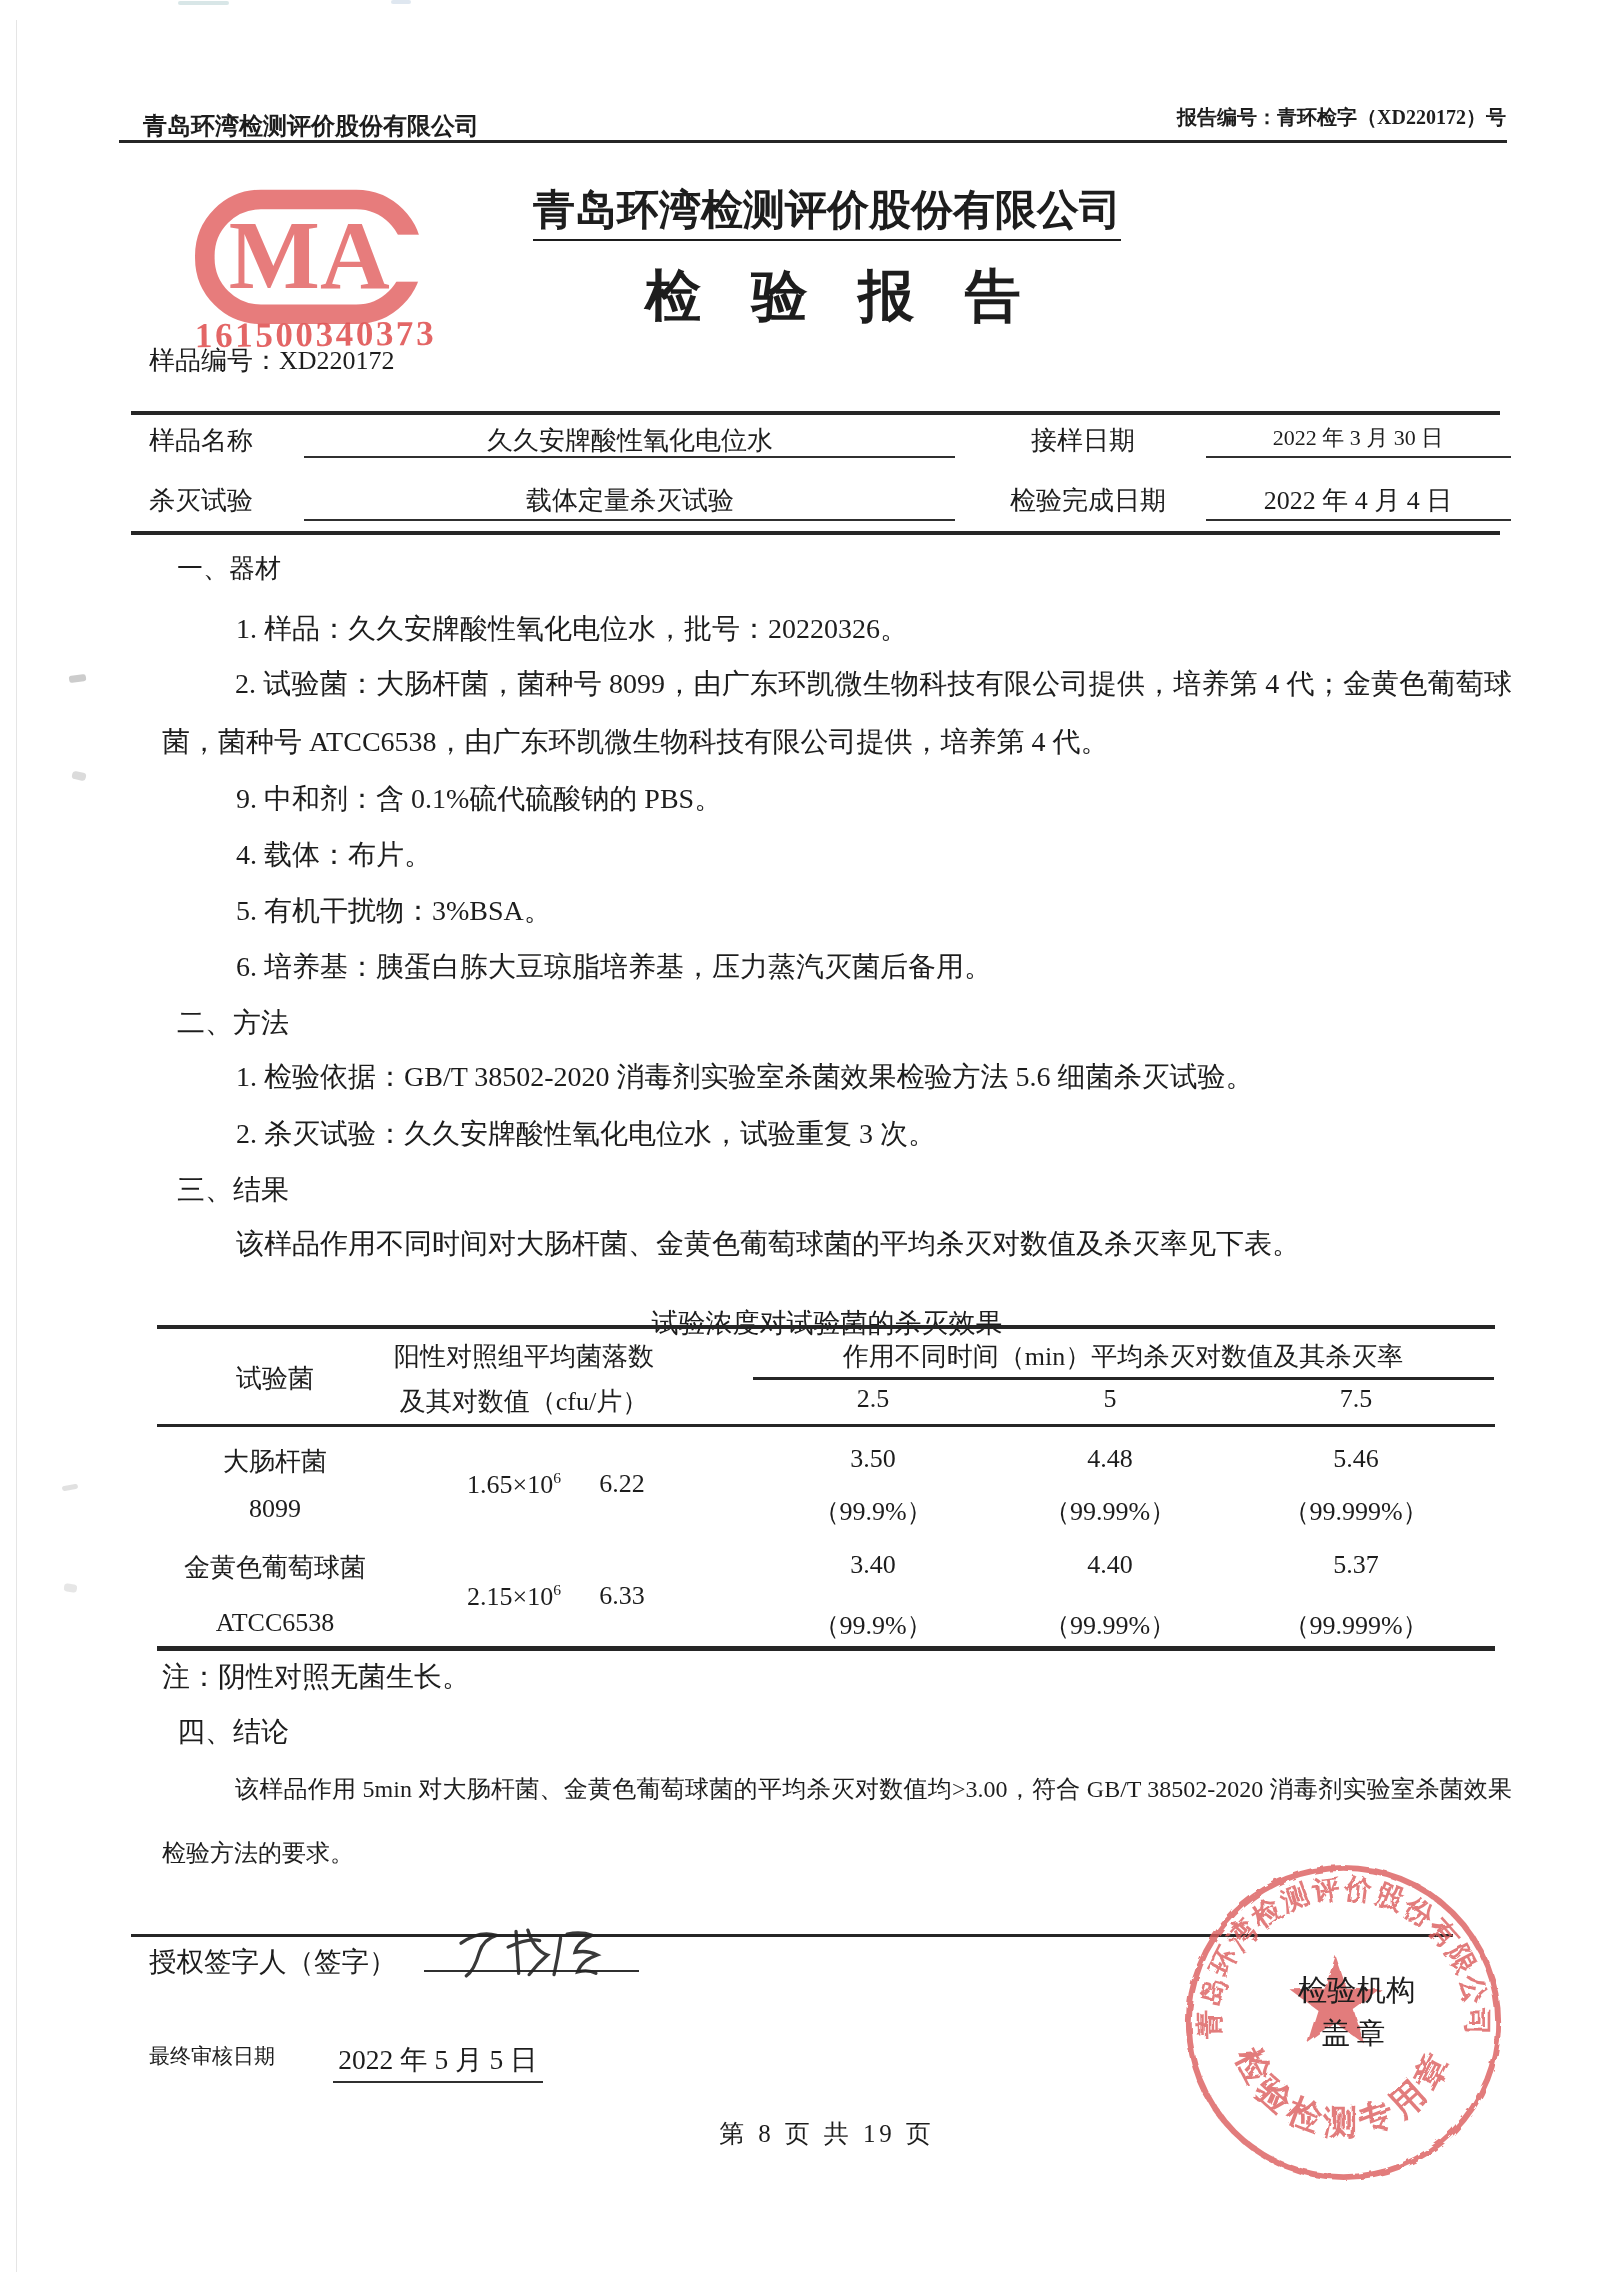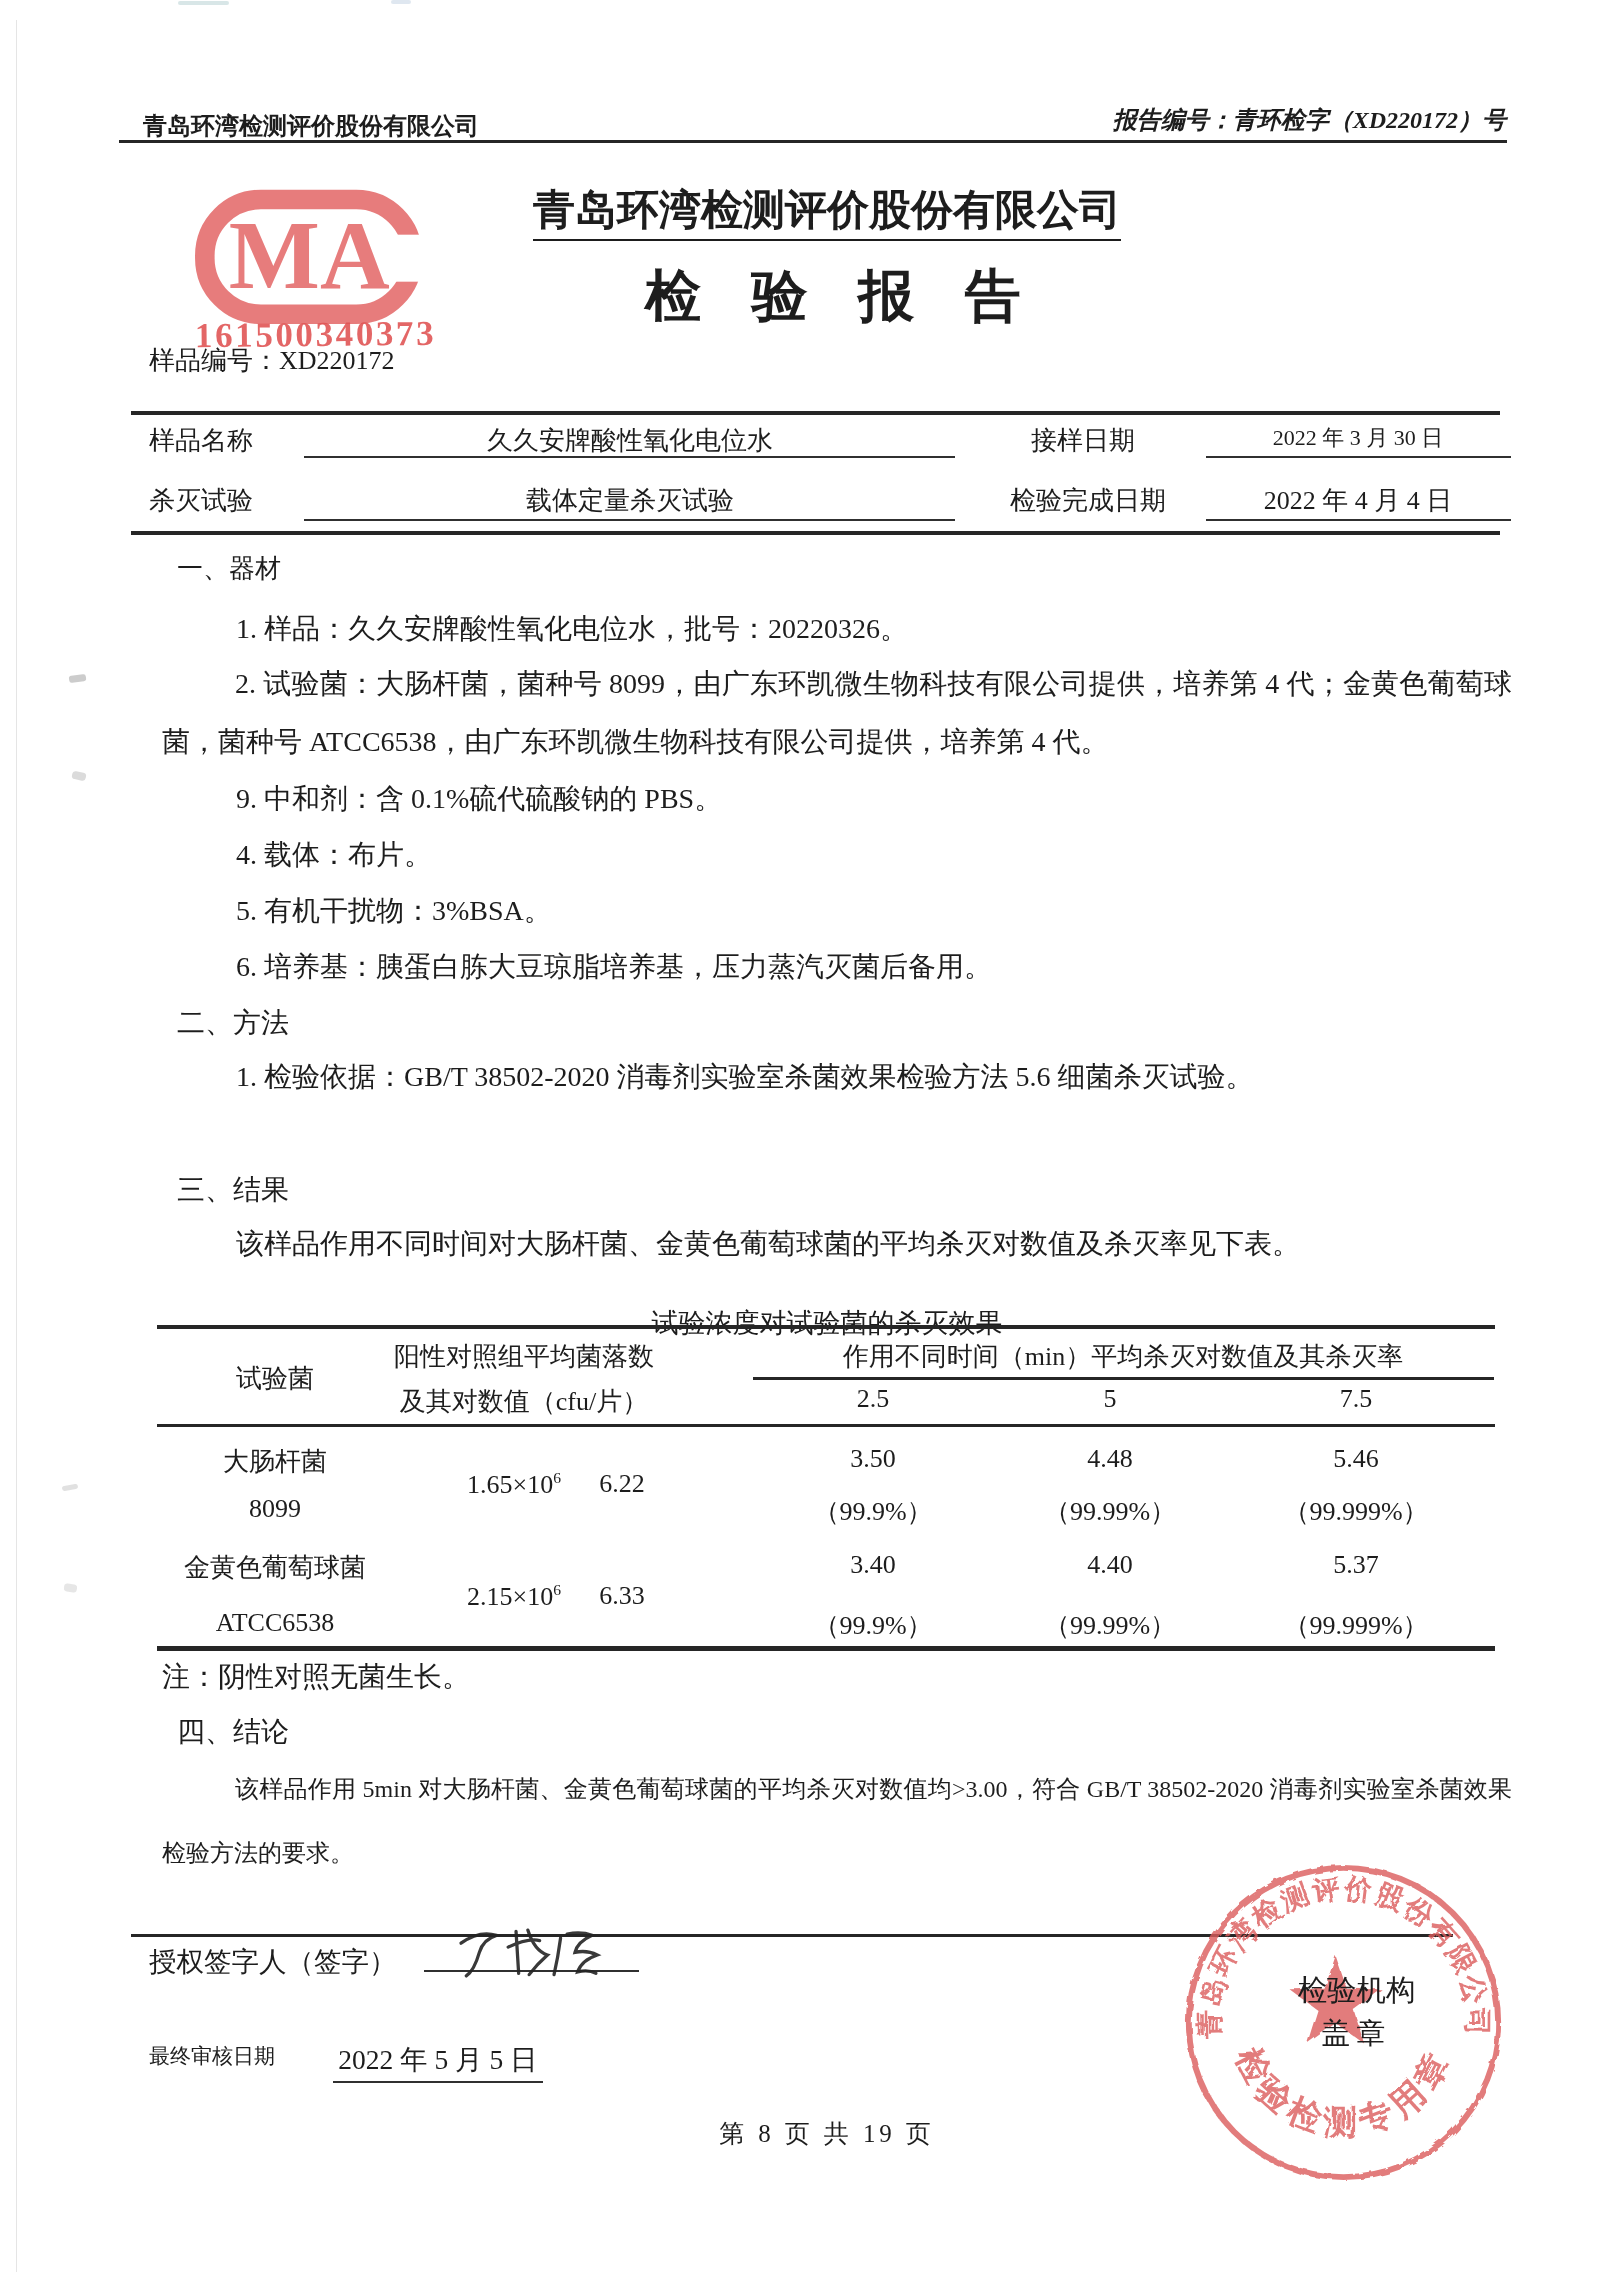--- a/index.html
+++ b/index.html
@@ -23,21 +23,21 @@
 
   <div class="artifact" style="left:15.7px;top:19.6px;width:1.3px;height:2252px;background:#cfcfcf;opacity:.55;"></div>
   <div class="artifact" style="left:178px;top:0.7px;width:51px;height:4.6px;background:#a8c8ca;opacity:.45;border-radius:2px;"></div>
   <div class="artifact" style="left:391px;top:0px;width:19.6px;height:3.9px;background:#b9c9dd;opacity:.45;border-radius:2px;"></div>
   <div class="artifact" style="left:69px;top:675px;width:17px;height:6.5px;background:#9a9a9a;opacity:.5;border-radius:2.6px;transform:rotate(-8deg);"></div>
   <div class="artifact" style="left:72px;top:772px;width:14.4px;height:7.9px;background:#b0b0b0;opacity:.45;border-radius:3.3px;transform:rotate(12deg);"></div>
   <div class="artifact" style="left:62px;top:1485px;width:15.7px;height:5.2px;background:#b5b5b5;opacity:.4;border-radius:2.6px;transform:rotate(-10deg);"></div>
   <div class="artifact" style="left:64px;top:1584px;width:13px;height:7.9px;background:#c0c0c0;opacity:.4;border-radius:3.3px;transform:rotate(8deg);"></div>
 
   <div class="t" style="left:143px;top:110px;font-size:24px;font-weight:bold;">青岛环湾检测评价股份有限公司</div>
-  <div class="t" style="right:117px;top:104px;font-size:24px;font-weight:bold;font-style:italic;">报告编号：青环检字（XD220172）号</div>
+  <div class="t" style="right:117px;top:104px;font-size:20px;font-weight:bold;">报告编号：青环检字（XD220172）号</div>
   <div class="rule" style="left:119px;top:140px;width:1388px;height:3.3px;"></div>
 
   <svg style="position:absolute;left:190px;top:189px;" width="262" height="171" viewBox="0 0 400 262">
     <g opacity="0.82">
       <rect x="22" y="16" width="318" height="176" rx="86" ry="86" fill="none" stroke="#e26060" stroke-width="30"></rect>
       <rect x="312" y="70" width="80" height="72" fill="#ffffff"></rect>
       <text x="182" y="152" font-family="Liberation Serif, DejaVu Serif, serif" font-weight="bold" font-size="148" fill="#e26060" text-anchor="middle">MA</text>
     </g>
   </svg>
   <div class="t" style="left:195px;top:315px;font-size:35px;letter-spacing:2.6px;color:#e05252;opacity:.88;font-weight:bold;transform:rotate(-0.6deg);">161500340373</div>
@@ -66,20 +66,21 @@
   <div class="t" style="left:177px;top:551px;font-size:26px;">一、器材</div>
   <div class="t" style="left:236px;top:610px;font-size:28px;">1. 样品：久久安牌酸性氧化电位水，批号：20220326。</div>
   <div class="t para fs-body" style="left:162px;top:655px;width:1350px;text-indent:73px;">2. 试验菌：大肠杆菌，菌种号 8099，由广东环凯微生物科技有限公司提供，培养第 4 代；金黄色葡萄球菌，菌种号 ATCC6538，由广东环凯微生物科技有限公司提供，培养第 4 代。</div>
   <div class="t" style="left:236px;top:780px;font-size:28px;">9. 中和剂：含 0.1%硫代硫酸钠的 PBS。</div>
   <div class="t" style="left:236px;top:836px;font-size:28px;">4. 载体：布片。</div>
   <div class="t" style="left:236px;top:892px;font-size:28px;">5. 有机干扰物：3%BSA。</div>
   <div class="t" style="left:236px;top:948px;font-size:28px;">6. 培养基：胰蛋白胨大豆琼脂培养基，压力蒸汽灭菌后备用。</div>
 
   <div class="t" style="left:177px;top:1004px;font-size:28px;">二、方法</div>
   <div class="t" style="left:236px;top:1058px;font-size:28px;">1. 检验依据：GB/T 38502-2020 消毒剂实验室杀菌效果检验方法 5.6 细菌杀灭试验。</div>
+  <div class="t" style="left:236px;top:1115px;font-size:28px;">2. 杀灭试验：久久安牌酸性氧化电位水，试验重复 3 次。</div>
 
   <div class="t" style="left:177px;top:1171px;font-size:28px;">三、结果</div>
   <div class="t" style="left:236px;top:1225px;font-size:28px;">该样品作用不同时间对大肠杆菌、金黄色葡萄球菌的平均杀灭对数值及杀灭率见下表。</div>
 
   <div class="t c" style="left:827px;top:1277px;font-size:27px;margin-top:28px;">试验浓度对试验菌的杀灭效果</div>
 
   <div class="rule" style="left:157px;top:1325px;width:1338px;height:3.9px;"></div>
   <div class="rule" style="left:157px;top:1424px;width:1338px;height:3.3px;"></div>
   <div class="rule" style="left:753px;top:1377px;width:741px;height:2.6px;"></div>
   <div class="rule" style="left:157px;top:1646px;width:1338px;height:4.6px;"></div>

